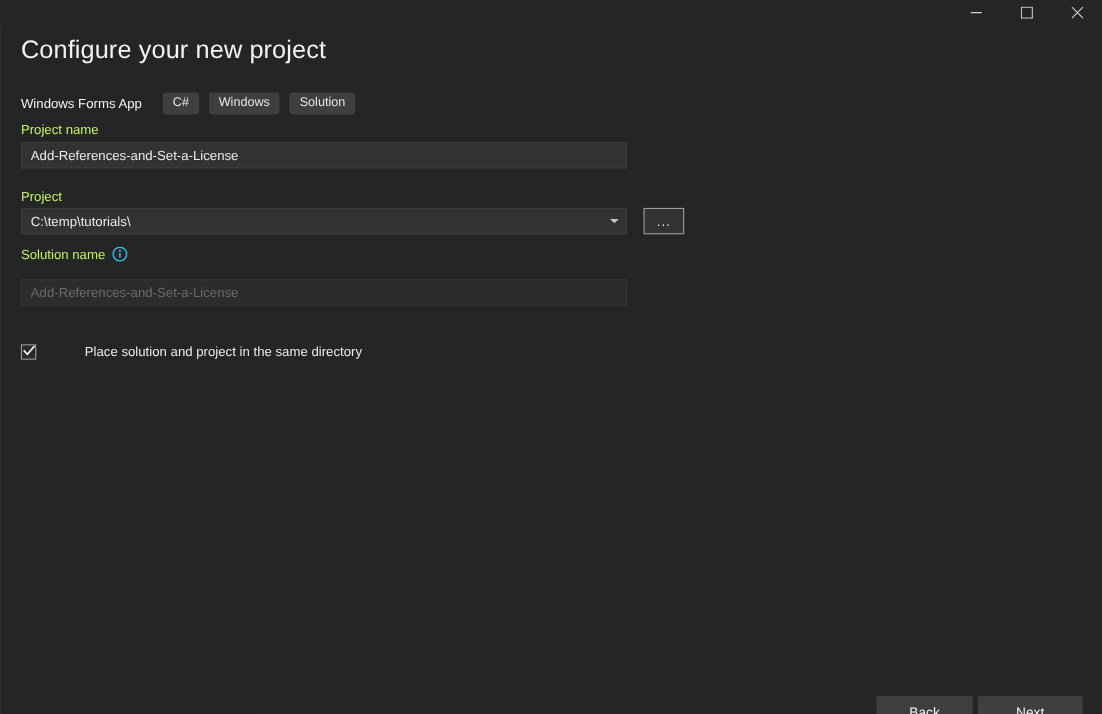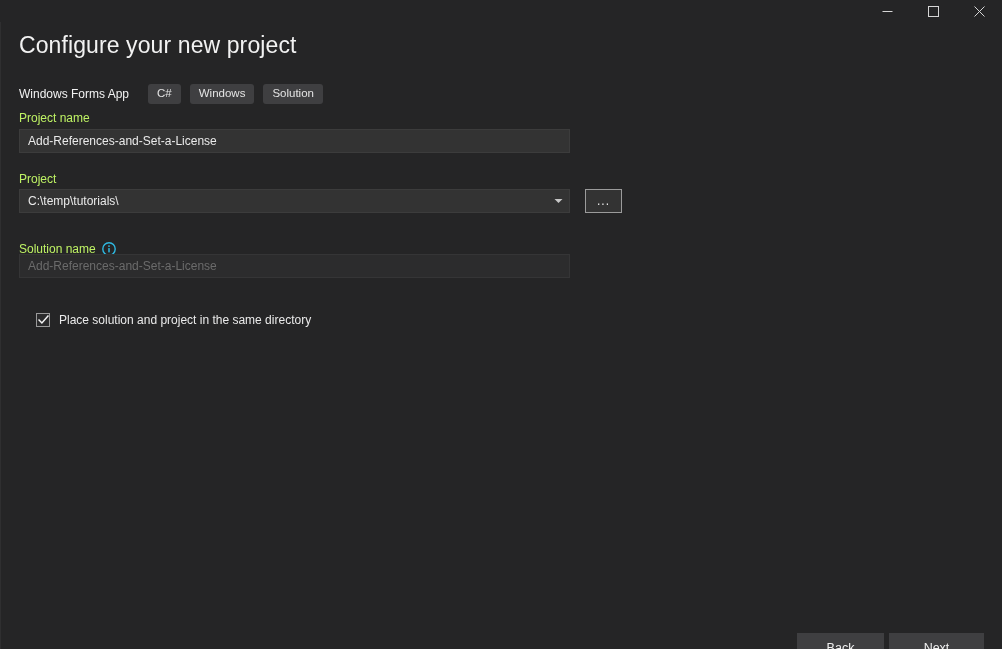--- a/index.html
+++ b/index.html
@@ -157,41 +157,42 @@
     font-size: 12px;
     color: #e9e9e9;
     letter-spacing: 1px;
     cursor: default;
   }
 
   
   #label-solution-wrap {
     position: absolute;
     left: 19px;
-    top: 220px;
+    top: 202px;
     display: flex;
     align-items: flex-end;
     gap: 6px;
   }
   #label-solution-wrap .field-label {
     position: static;
     left: auto;
     top: auto;
   }
   #info-icon { display: block; }
   #input-solution-name { top: 232px; }
 
   
   #checkbox-row {
     position: absolute;
-    left: 36px;
+    left: 19px;
     top: 291px;
     display: flex;
     align-items: center;
     cursor: default;
+    gap: 35px;
   }
   #checkbox-box {
     width: 14px;
     height: 14px;
     box-sizing: border-box;
     background: #2b2b2c;
     border: 1px solid #9a9a9a;
     display: flex;
     align-items: center;
     justify-content: center;

